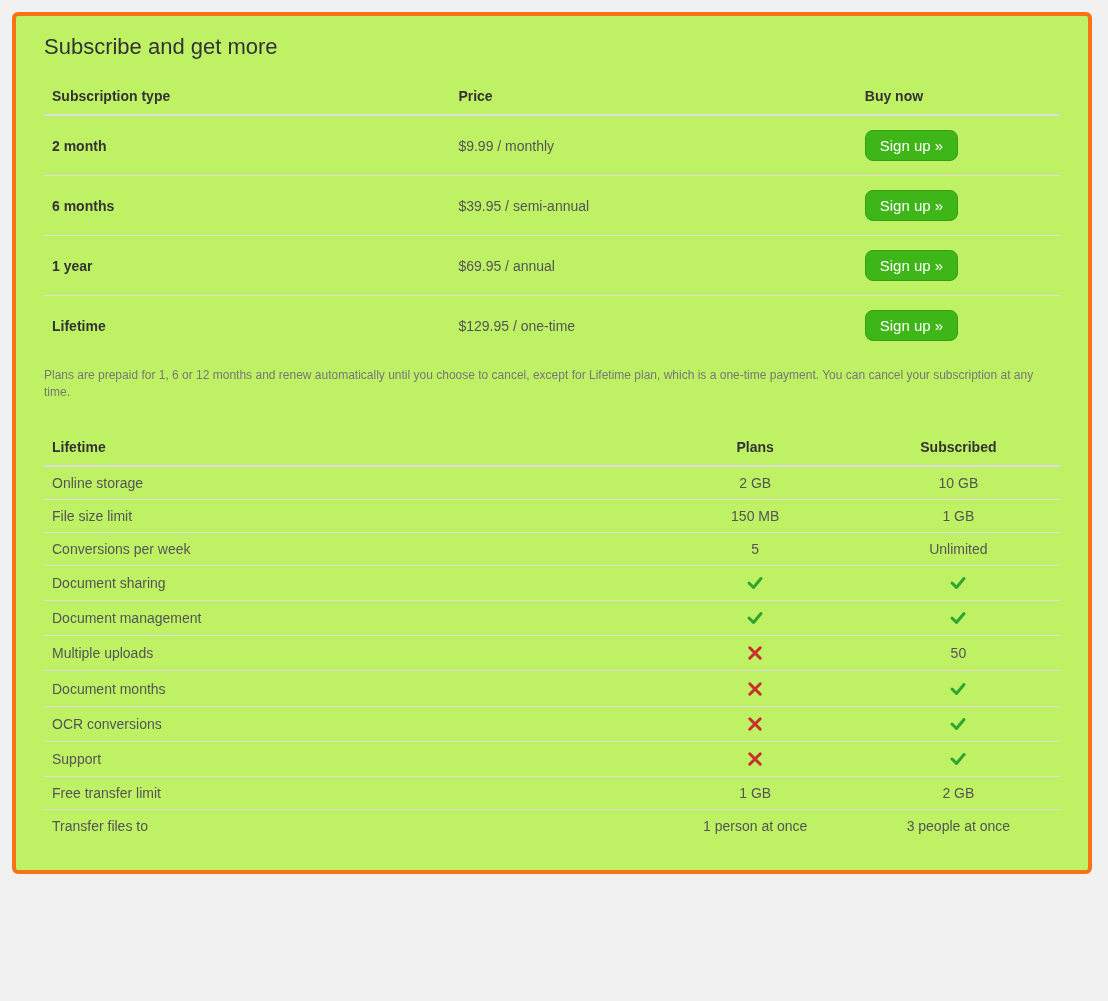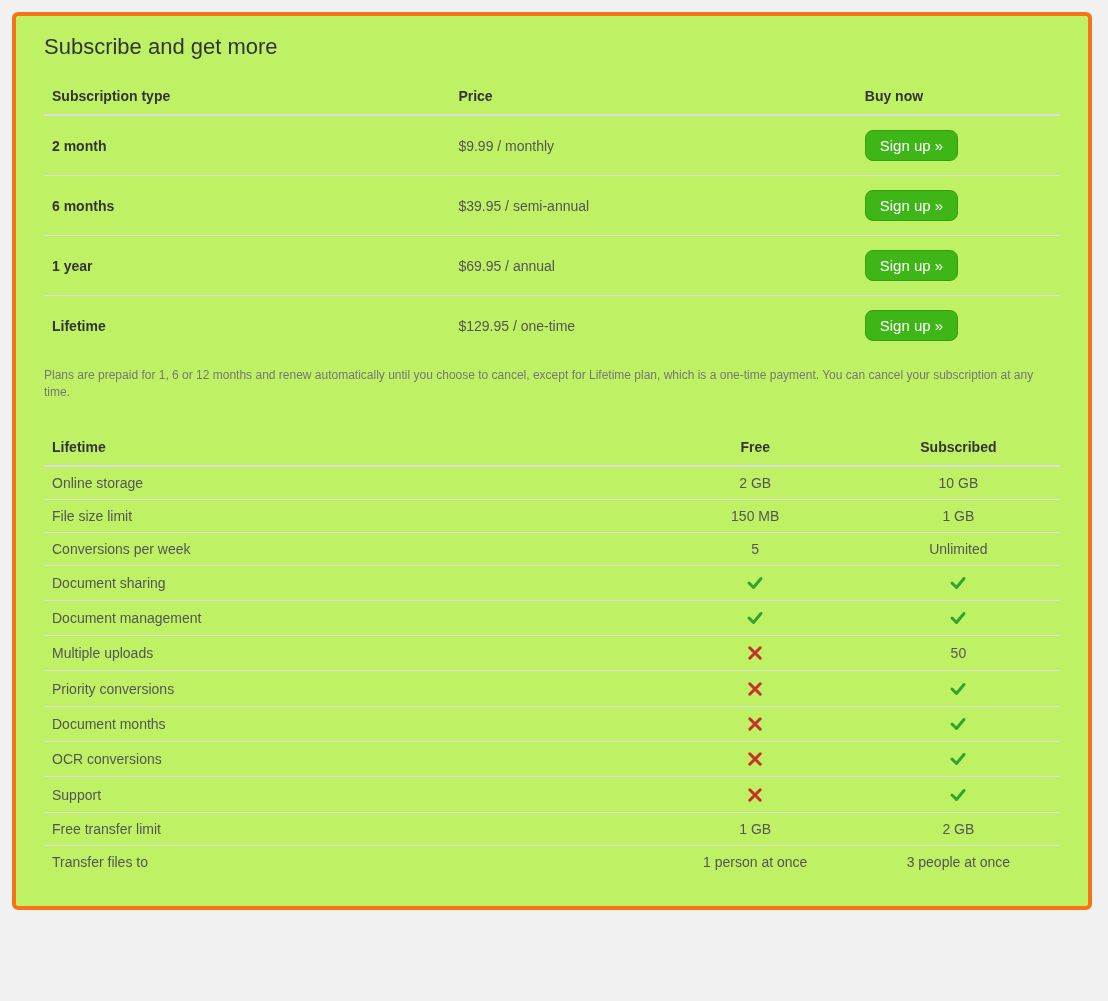--- a/index.html
+++ b/index.html
@@ -105,21 +105,21 @@
         </tr>
       </tbody>
   </table>
 
   <p class="note">Plans are prepaid for 1, 6 or 12 months and renew automatically until you choose to cancel, except for Lifetime plan, which is a one-time payment. You can cancel your subscription at any time.</p>
 
   <table class="features">
     <thead>
       <tr>
         <th>Lifetime</th>
-        <th>Free</th>
+        <th>Plans</th>
         <th>Subscribed</th>
       </tr>
     </thead>
     <tbody id="features-body">
         <tr>
           <td>Online storage</td>
           <td>2 GB</td>
           <td>10 GB</td>
         </tr>
         <tr>
@@ -151,29 +151,20 @@
             </svg></td>
         </tr>
         <tr>
           <td>Multiple uploads</td>
           <td><svg class="icon" viewBox="0 0 24 24">
               <path fill="none" stroke="#c9302c" stroke-width="4" stroke-linecap="round" d="M5 5 L19 19 M19 5 L5 19"></path>
             </svg></td>
           <td>50</td>
         </tr>
         <tr>
-          <td>Priority conversions</td>
-          <td><svg class="icon" viewBox="0 0 24 24">
-              <path fill="none" stroke="#c9302c" stroke-width="4" stroke-linecap="round" d="M5 5 L19 19 M19 5 L5 19"></path>
-            </svg></td>
-          <td><svg class="icon" viewBox="0 0 24 24">
-              <path fill="none" stroke="#2fa52f" stroke-width="4" stroke-linecap="round" stroke-linejoin="round" d="M4 12 L10 18 L20 6"></path>
-            </svg></td>
-        </tr>
-        <tr>
           <td>Document months</td>
           <td><svg class="icon" viewBox="0 0 24 24">
               <path fill="none" stroke="#c9302c" stroke-width="4" stroke-linecap="round" d="M5 5 L19 19 M19 5 L5 19"></path>
             </svg></td>
           <td><svg class="icon" viewBox="0 0 24 24">
               <path fill="none" stroke="#2fa52f" stroke-width="4" stroke-linecap="round" stroke-linejoin="round" d="M4 12 L10 18 L20 6"></path>
             </svg></td>
         </tr>
         <tr>
           <td>OCR conversions</td>

